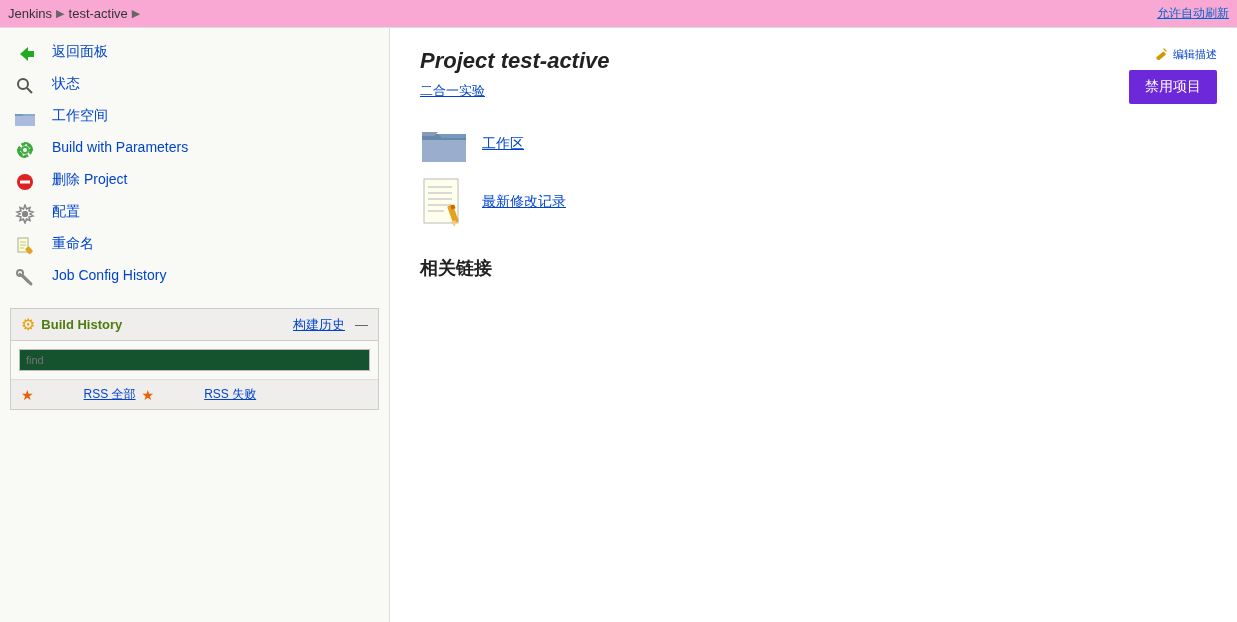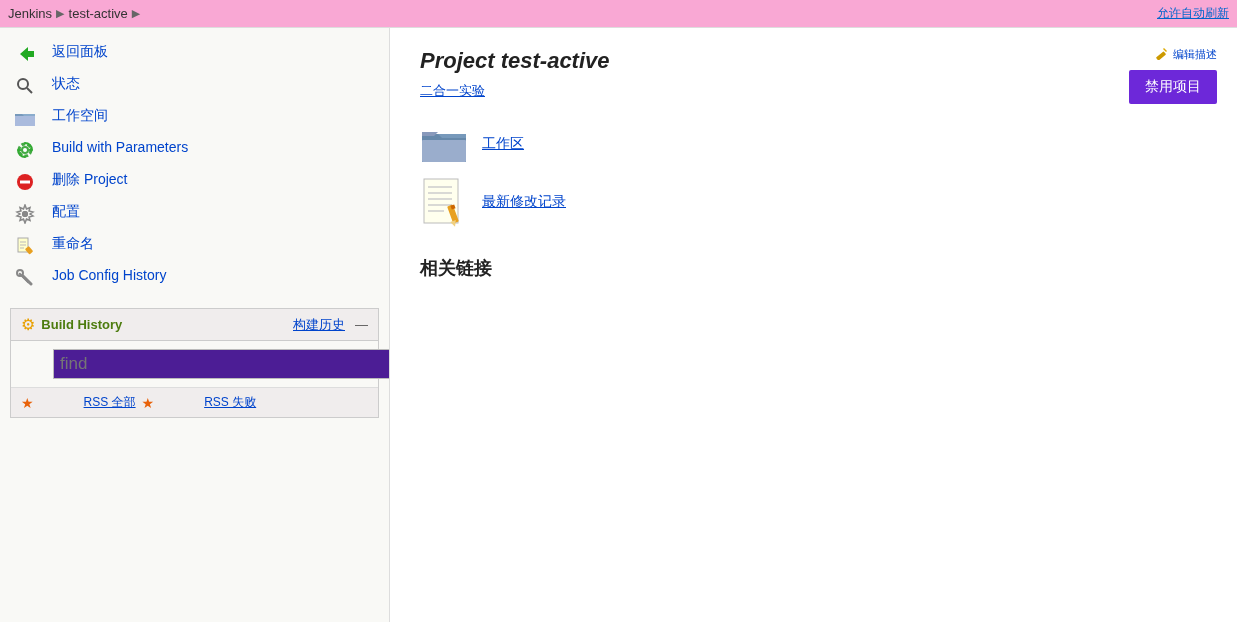--- a/index.html
+++ b/index.html
@@ -94,25 +94,24 @@
     #build-history-header .bh-dash { color: #555; margin-left: 4px; font-size: 13px; }
 
     #build-search-wrap {
       padding: 8px;
       border-bottom: 1px solid #ddd;
     }
     #build-search-wrap input {
       width: 100%;
       padding: 4px 6px;
       border: 1px solid #bbb;
-      background: #4c1d95;
-      font-size: 17px;
+      background: #14532d;
+      font-size: 11px;
       color: #999;
       outline: none;
-      margin-left: 34px;
     }
     #build-history-footer {
       padding: 6px 10px;
       display: flex;
       align-items: center;
       gap: 6px;
       background: #f0eded;
     }
     #build-history-footer .rss-icon { color: #e8620a; font-size: 14px; }
     #build-history-footer a { color: #0044cc; text-decoration: underline; font-size: 12px; padding-left: 44px; }

